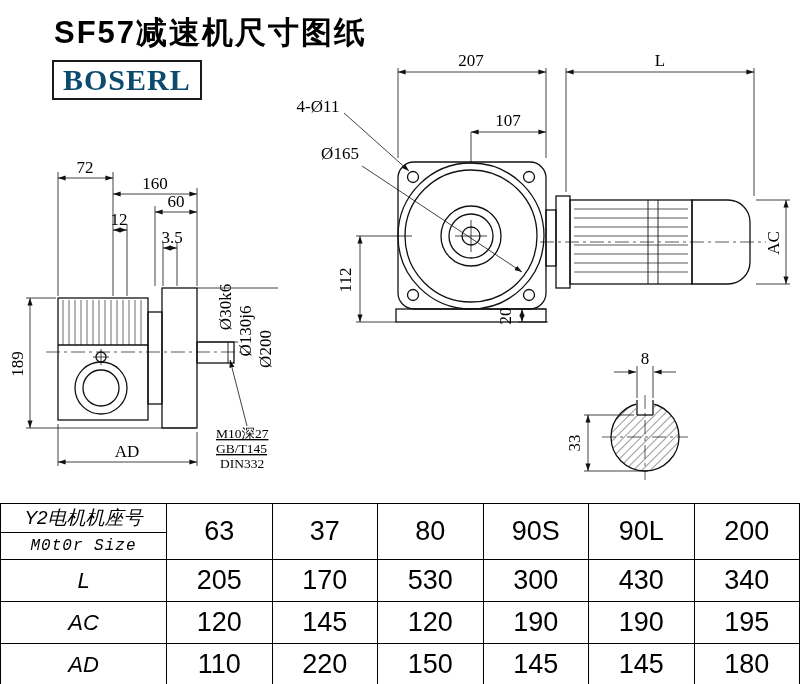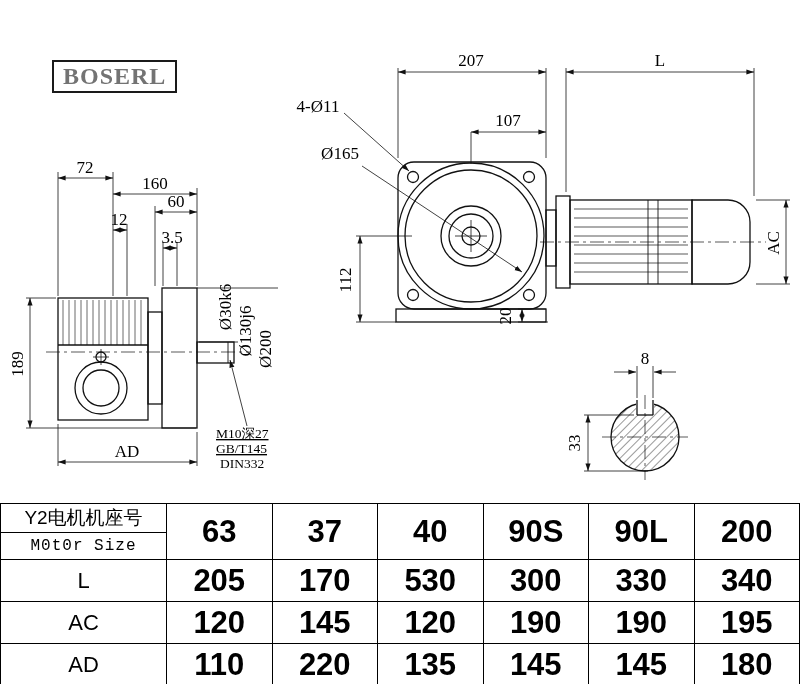--- a/index.html
+++ b/index.html
@@ -1,44 +1,45 @@
 <!DOCTYPE html>
 <html><head>
 <meta charset="utf-8">
 <style>
   html,body{margin:0;padding:0;background:#fff;}
   .page{position:relative;width:800px;height:684px;background:#fff;overflow:hidden;
         font-family:"Liberation Sans",sans-serif;}
   .title{position:absolute;left:54px;top:12px;margin:0;font-size:31px;font-weight:bold;
          letter-spacing:2px;color:#000;font-family:"Liberation Sans",sans-serif;}
   .brand{position:absolute;left:52px;top:60px;border:2px solid #1a1a1a;padding:1px 9px;background:#fff;}
-  .brand span{color:#737373;font-size:24px;font-weight:bold;letter-spacing:1px;
+  .brand span{color:#0c4a6e;font-size:30px;font-weight:bold;letter-spacing:1px;
               font-family:"Liberation Serif",serif;}
   .drawing{position:absolute;left:0;top:0;}
   .dimtxt text{font-family:"Liberation Serif",serif;font-size:17px;fill:#000;text-anchor:middle;}
   .dimtxt text.notetxt{font-size:13.5px;text-anchor:start;}
   .cl{stroke:#111;stroke-width:0.7;stroke-dasharray:14 4 3 4;fill:none;}
   .dim-table{position:absolute;left:0;top:503px;width:800px;height:181px;border-collapse:collapse;
              table-layout:fixed;background:#fff;}
   .dim-table td,.dim-table th{border:1px solid #000;text-align:center;vertical-align:middle;
              font-weight:normal;padding:0;color:#000;}
-  .dim-table td{font-size:31px;font-family:"Liberation Sans",sans-serif;font-weight:bold;}
-  .dim-table th{font-size:22px;font-family:"Liberation Sans",sans-serif;}
+  .dim-table td{font-size:27px;font-family:"Liberation Sans",sans-serif;}
+  .dim-table th{font-size:22px;font-family:"Liberation Sans",sans-serif;font-style:italic;}
   .dim-table tr{height:42px;}
   .dim-table tr.r-head{height:55px;}
   .c0{width:166px;}
   .hcell .h1{font-size:19px;border-bottom:1px solid #000;height:28px;line-height:28px;}
   .hcell .h2{font-size:16px;font-family:"Liberation Mono",monospace;letter-spacing:1px;
              height:26px;line-height:26px;}
 </style>
 </head>
 <body>
 
 <div class="page">
 
+  <h1 class="title">SF57减速机尺寸图纸</h1>
   <div class="brand">
     <span>BOSERL</span>
   </div>
 
   <svg class="drawing" width="800" height="500" viewBox="0 0 800 500" xmlns="http://www.w3.org/2000/svg">
     <defs>
       <marker id="arr" viewBox="0 0 10 10" refX="9.5" refY="5" markerWidth="10" markerHeight="10" orient="auto-start-reverse">
         <path d="M0,1.8 L9.5,5 L0,8.2 Z" fill="#111" stroke="none"></path>
       </marker>
       <pattern id="hatch" width="6" height="6" patternUnits="userSpaceOnUse" patternTransform="rotate(45)">
@@ -203,48 +204,48 @@
         <col>
       </colgroup>
     <tbody>
       <tr class="r-head">
         <th class="hcell">
           <div class="h1">Y2电机机座号</div>
           <div class="h2">M0t0r Size</div>
         </th>
         <td>63</td>
         <td>37</td>
-        <td>40</td>
+        <td>80</td>
         <td>90S</td>
         <td>90L</td>
         <td>200</td>
       </tr>
       <tr>
         <th>L</th>
         <td>205</td>
         <td>170</td>
         <td>530</td>
         <td>300</td>
-        <td>330</td>
+        <td>430</td>
         <td>340</td>
       </tr>
       <tr>
         <th>AC</th>
         <td>120</td>
         <td>145</td>
         <td>120</td>
         <td>190</td>
         <td>190</td>
         <td>195</td>
       </tr>
       <tr>
         <th>AD</th>
         <td>110</td>
         <td>220</td>
-        <td>135</td>
+        <td>150</td>
         <td>145</td>
         <td>145</td>
         <td>180</td>
       </tr>
     </tbody>
   </table>
 
 </div>
 
 </body></html>

